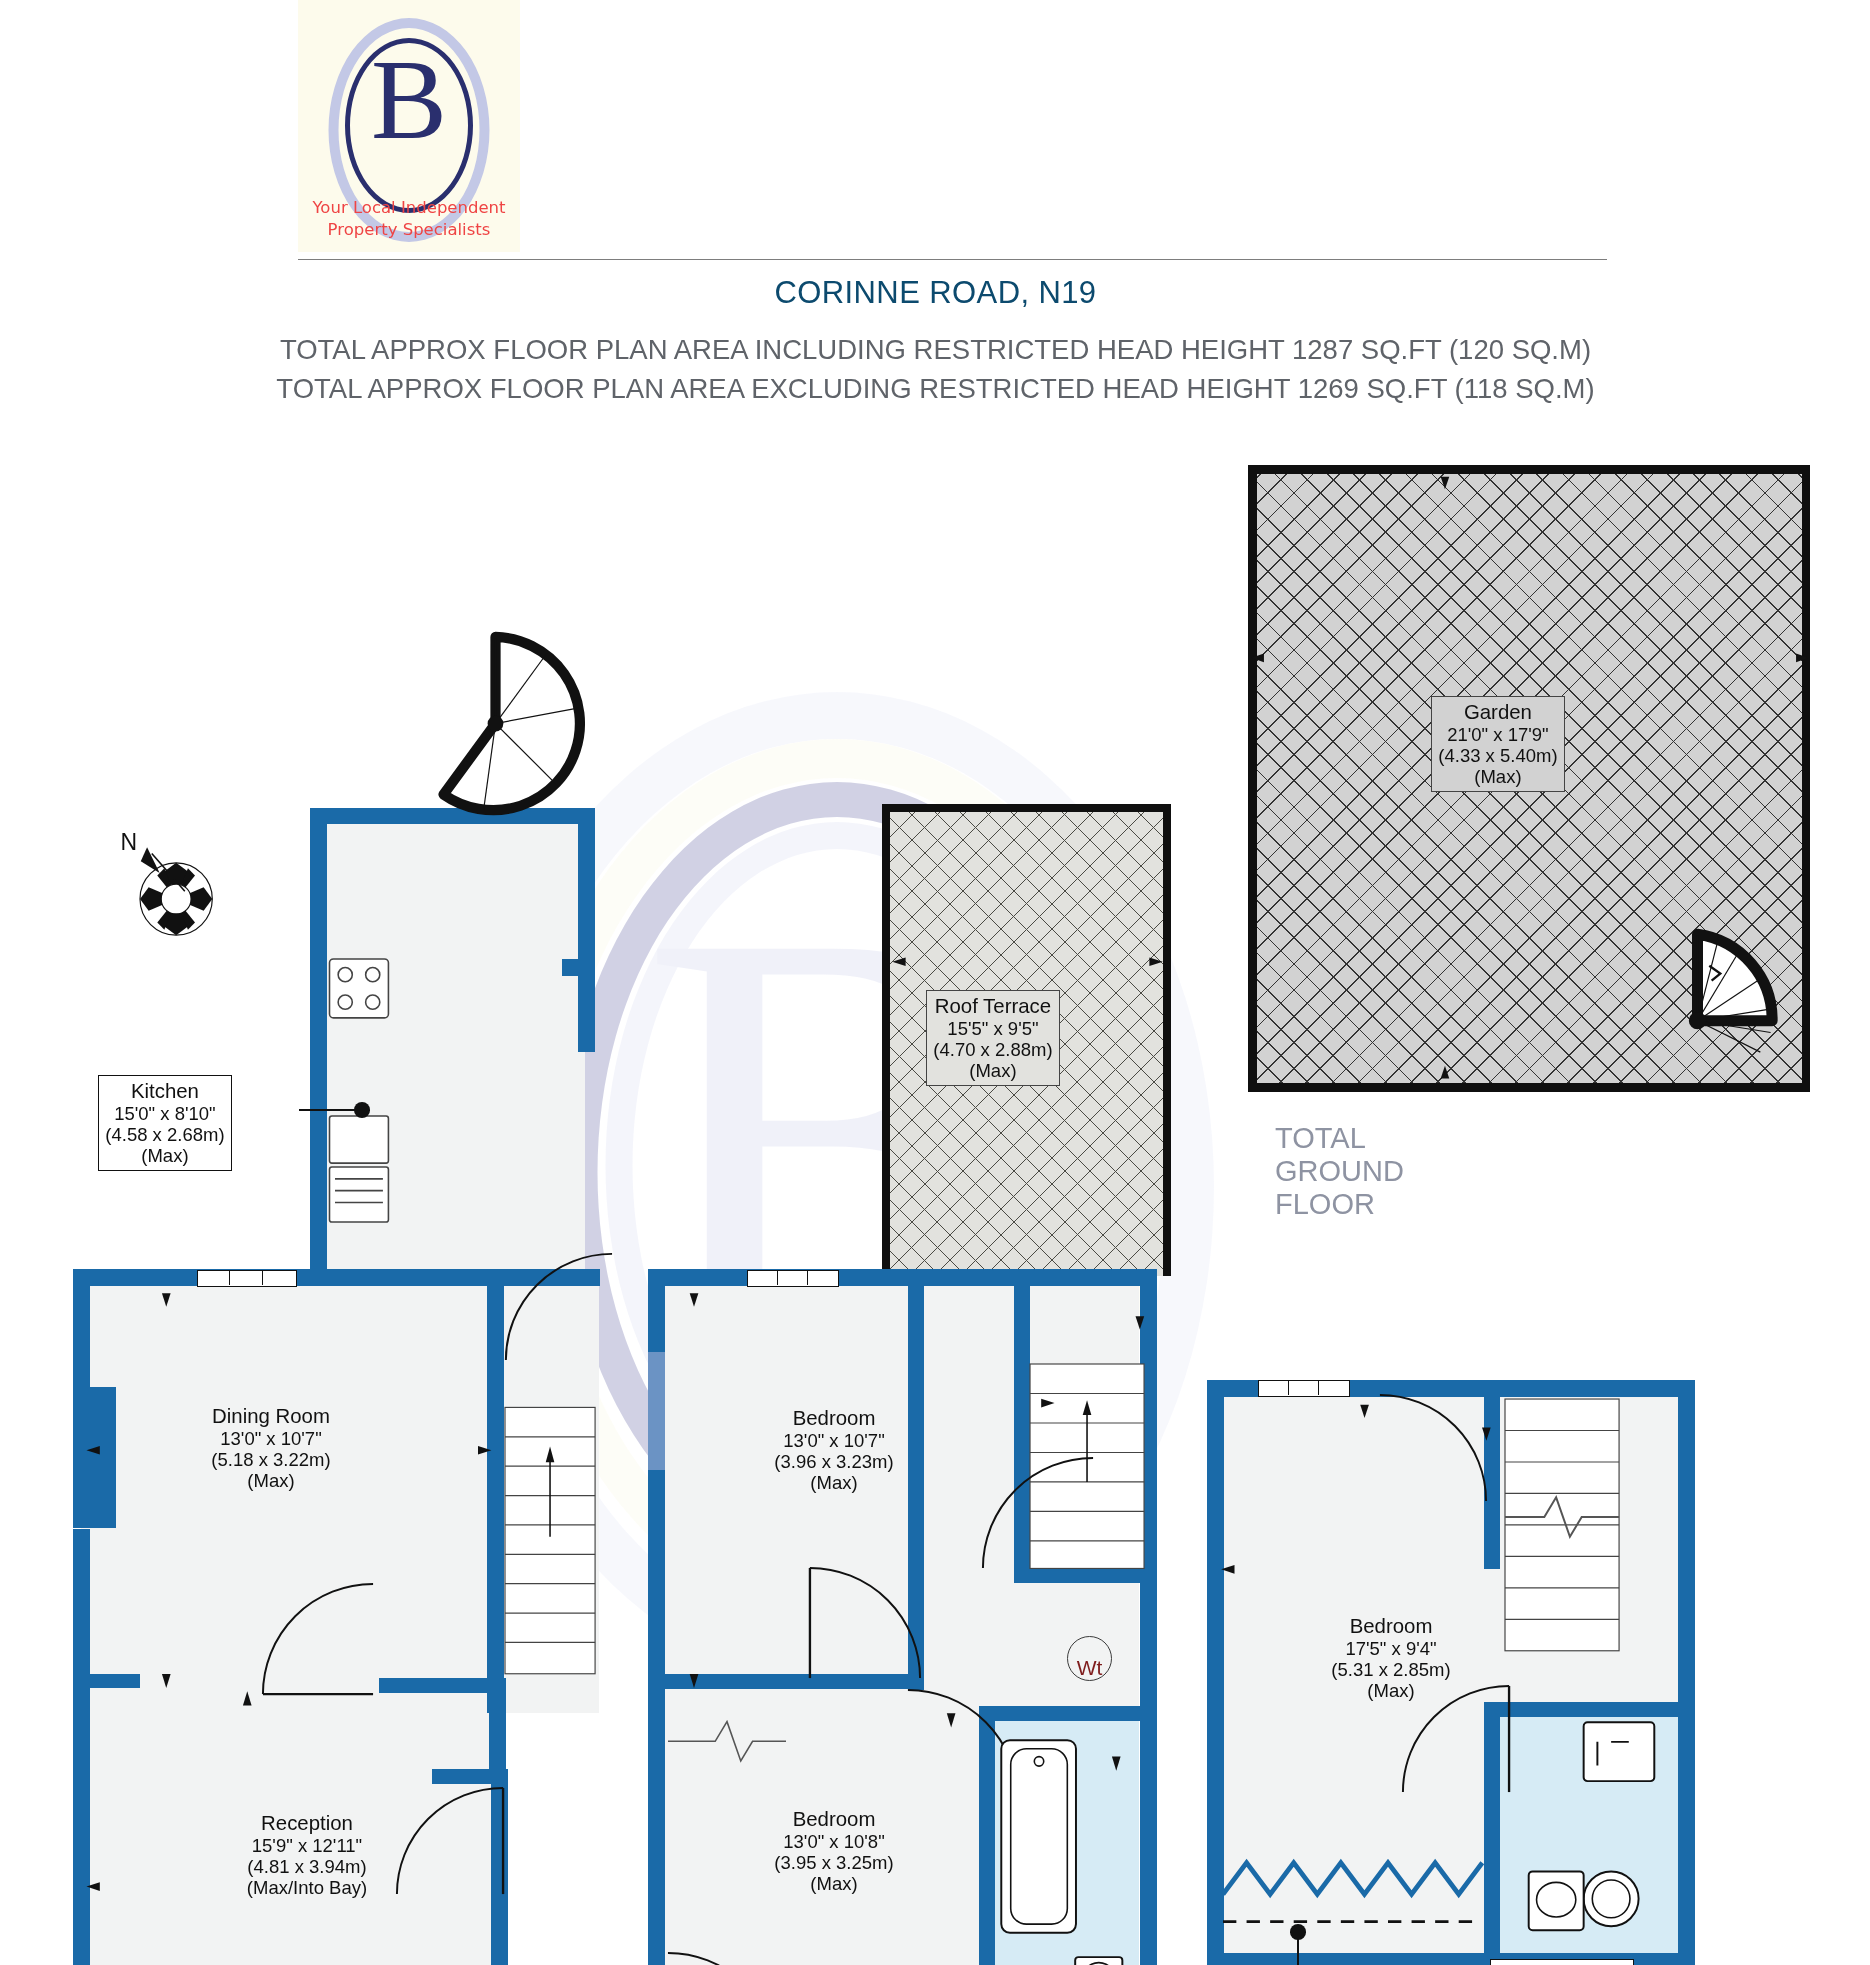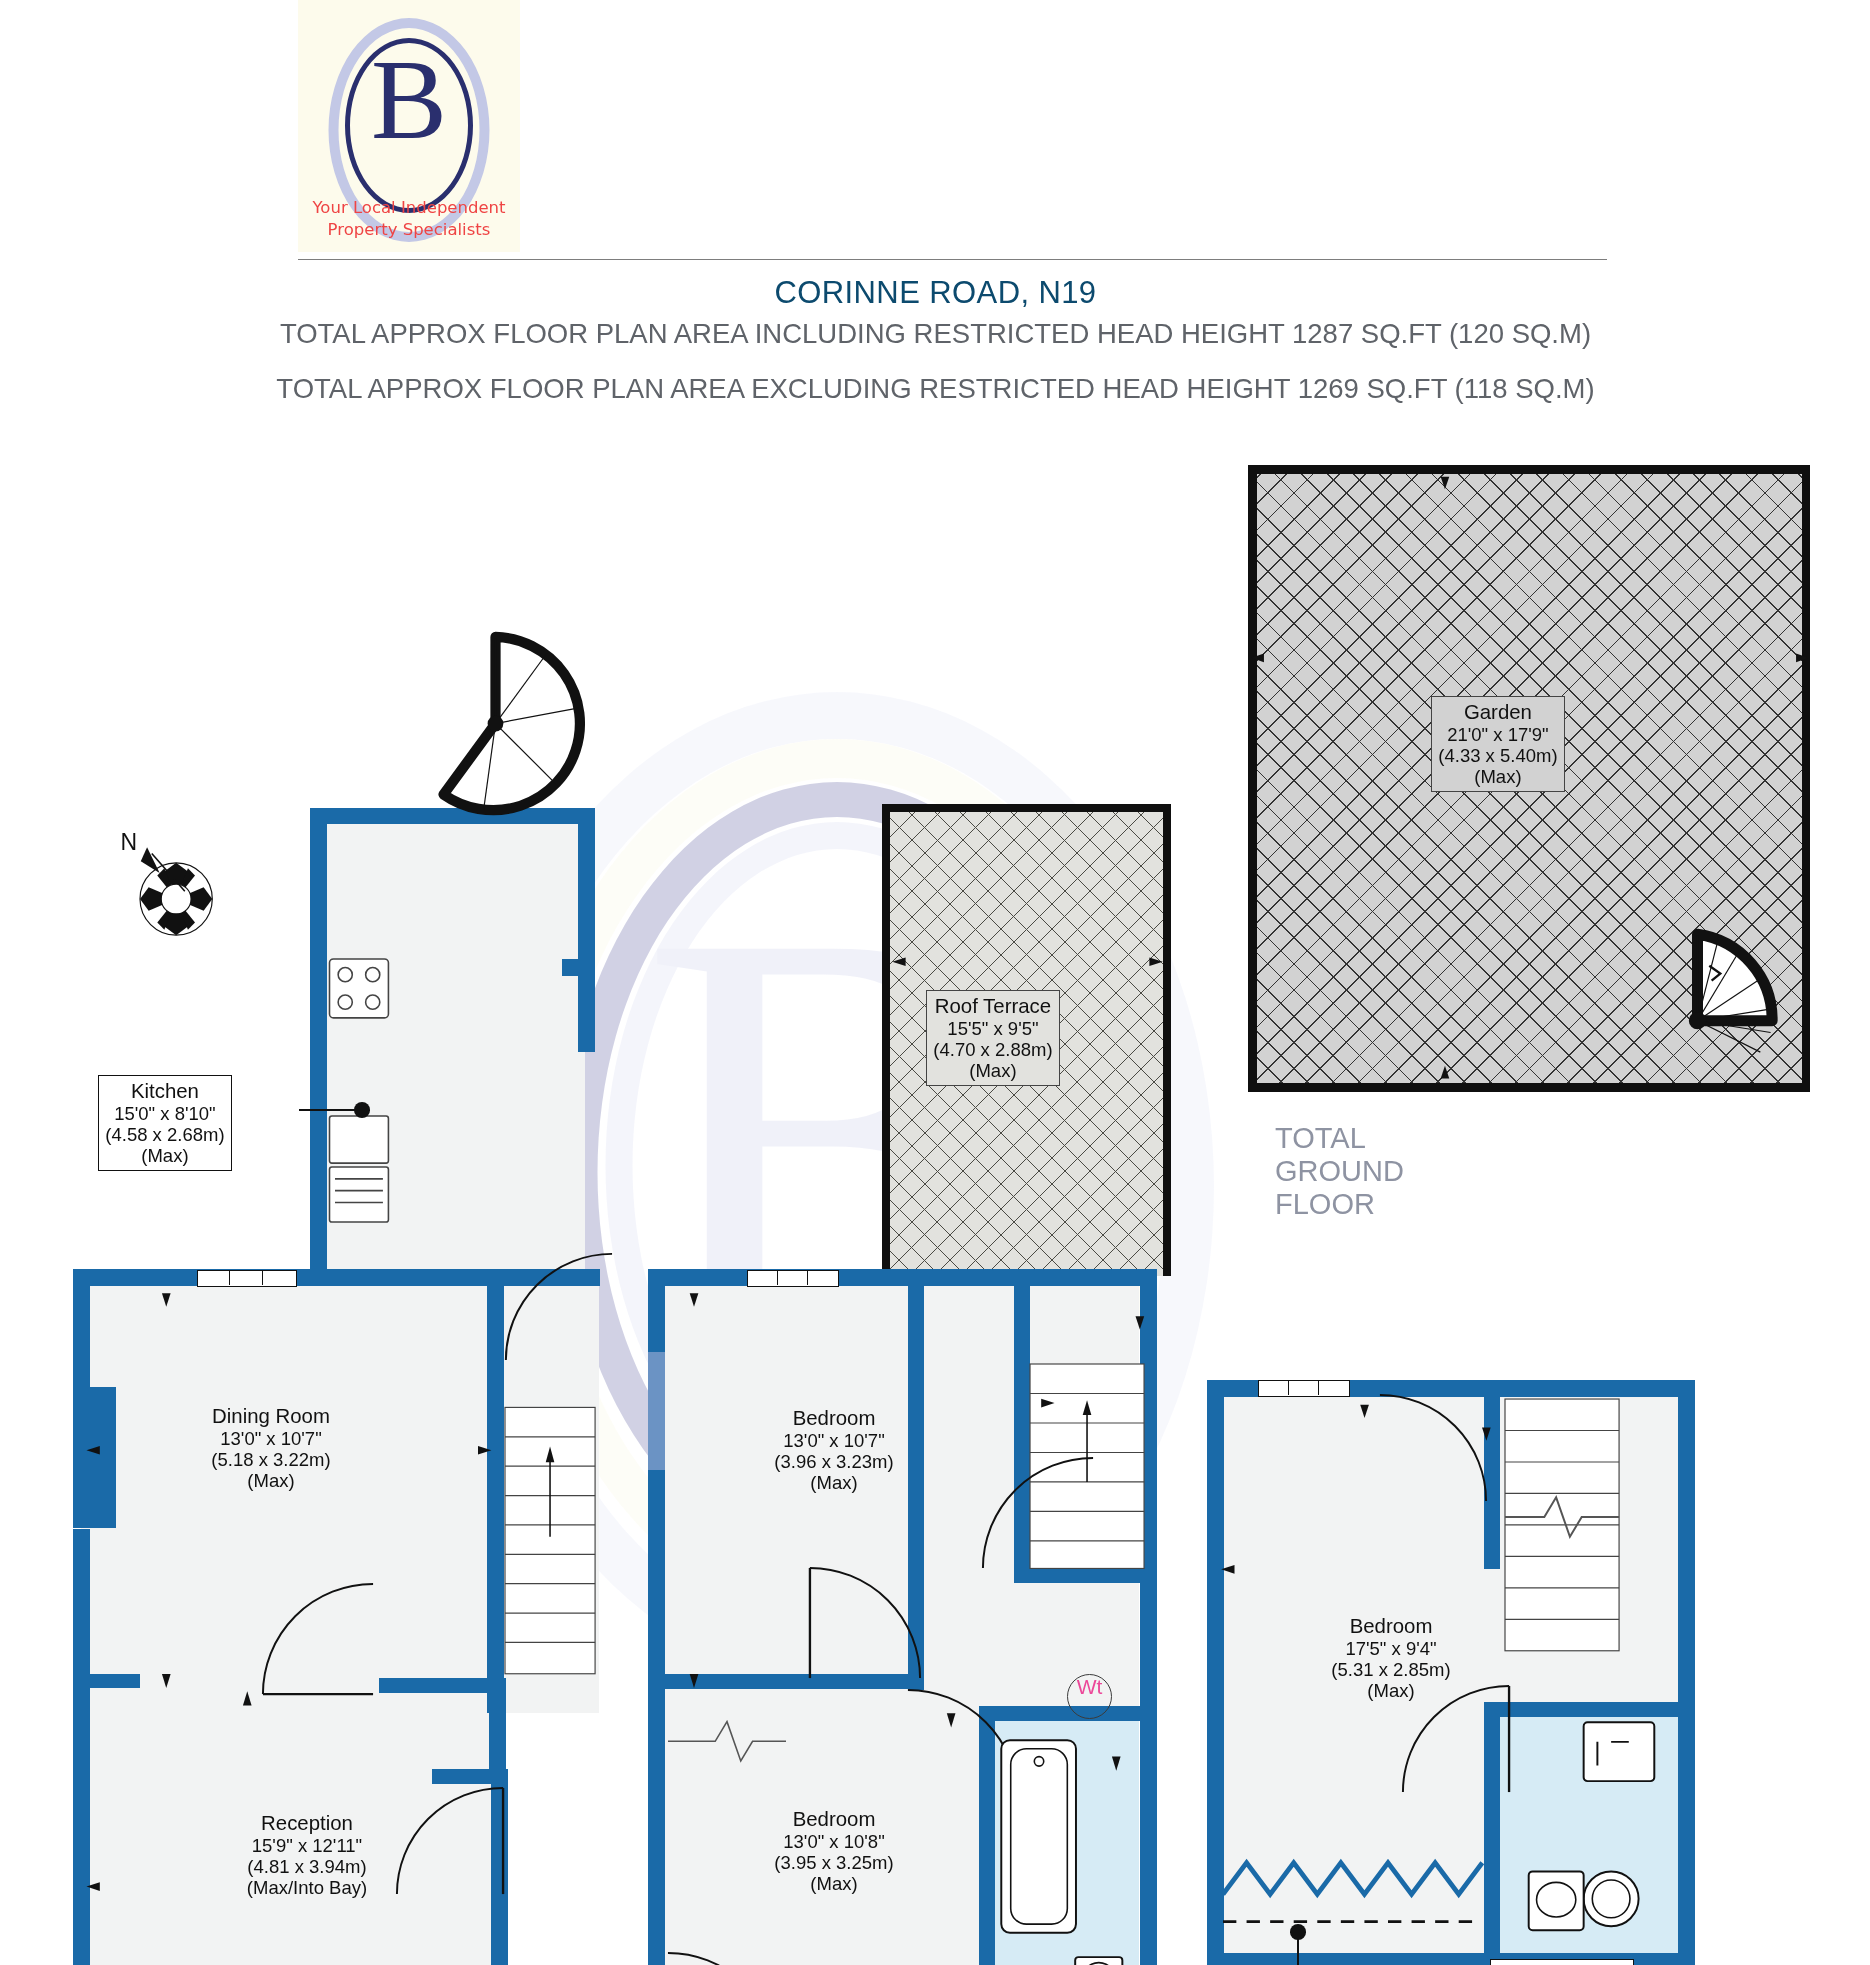--- a/index.html
+++ b/index.html
@@ -18,21 +18,21 @@
      width:118px;height:165px;border:5.1px solid #2a2f6e;border-radius:50%;}
   #logo-letter{position:absolute;left:50%;top:43px;transform:translateX(-50%);
      font-family:"Liberation Serif",serif;font-size:114px;color:#2a2f6e;line-height:1;}
   #logo-tag{position:absolute;left:0;top:197px;width:100%;text-align:center;
      color:#ef4444;font-size:16.5px;line-height:1.35;font-family:"DejaVu Sans",sans-serif;}
   #header-rule{left:298px;top:259px;width:1309px;height:1.2px;background:#7d7d7d;}
 
   #page-title{left:0;top:275px;width:1871px;text-align:center;
      font-size:31px;color:#0c4a6e;letter-spacing:0.4px;}
   .area-line{left:0;width:1871px;text-align:center;font-size:27.5px;color:#5f6369;letter-spacing:0px;}
-  #area-line-1{top:318px;}
+  #area-line-1{top:334px;}
   #area-line-2{top:373px;}
 
   
   #watermark{left:444px;top:692px;width:786px;height:943px;opacity:.45;pointer-events:none;}
   #wm-ring1{position:absolute;left:50%;top:0;transform:translateX(-50%);
     width:660px;height:896px;border:47px solid #eef0fa;border-radius:50%;}
   #wm-ring2{position:absolute;left:50%;top:47px;transform:translateX(-50%);
     width:566px;height:802px;border:39px solid #fcfbee;border-radius:50%;}
   #wm-ring3{position:absolute;left:50%;top:90px;transform:translateX(-50%);
     width:479px;height:711px;border:35px solid #9a9bc4;border-radius:50%;}
@@ -67,22 +67,22 @@
   .leader{position:absolute;background:#111;}
   .leaderdot{position:absolute;border-radius:50%;background:#111;}
   .plan-tag{position:absolute;color:#8e93a2;font-size:29px;}
 
   
   #compass{left:118px;top:829px;width:110px;height:118px;}
   #compass svg{width:100%;height:100%;}
   #compass-n{position:absolute;left:2.4px;top:0px;font-size:23px;color:#111;}
 
   
-  #wt{position:absolute;left:1067px;top:1674px;width:43px;height:43px;border:1.6px solid #3b3b3b;
-      border-radius:50%;display:flex;align-items:flex-start;justify-content:center;font-size:21px;color:#ec4899;}
+  #wt{position:absolute;left:1067px;top:1636px;width:43px;height:43px;border:1.6px solid #3b3b3b;
+      border-radius:50%;display:flex;align-items:flex-end;justify-content:center;font-size:21px;color:#7f1d1d;}
 
   svg{overflow:visible;}
 </style>
 </head>
 <body>
 
 <div class="abs" id="logo-box">
   <div id="logo-oval-outer"></div>
   <div id="logo-oval-inner"></div>
   <div id="logo-letter">B</div>

